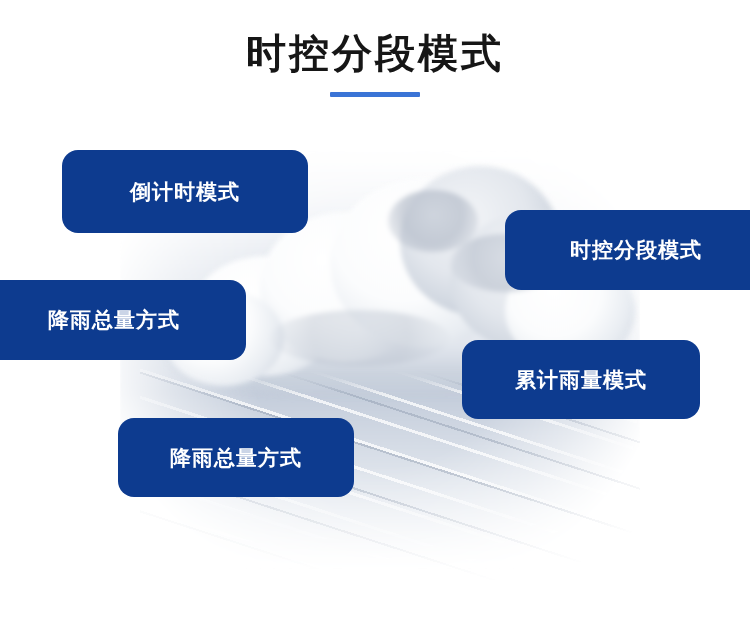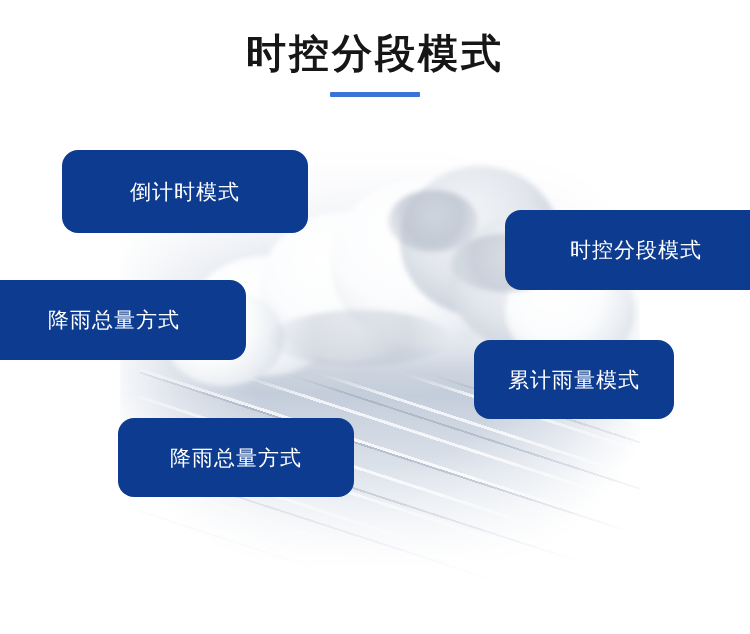--- a/index.html
+++ b/index.html
@@ -147,33 +147,33 @@
   
   .badge {
     position: absolute;
     display: flex;
     align-items: center;
     justify-content: center;
     box-sizing: border-box;
     background: #0d3b8f;
     color: #ffffff;
     font-size: 21px;
-    font-weight: normal;
+    font-weight: bold;
     letter-spacing: 1px;
     border-radius: 16px;
     z-index: 20;
     padding: 0 18px;
     white-space: nowrap;
   }
 
   .badge-countdown    { left: 62px;  top: 150px; width: 246px; height: 83px; }
   .badge-total        { left: -18px; top: 280px; width: 264px; height: 80px; border-radius: 16px; }
   .badge-intermittent { left: 118px; top: 418px; width: 236px; height: 79px; }
   .badge-timed        { left: 505px; top: 210px; width: 262px; height: 80px; }
-  .badge-accumulated  { left: 474px; top: 340px; width: 200px; height: 79px; }
+  .badge-accumulated  { left: 462px; top: 340px; width: 238px; height: 79px; }
 </style>
 </head>
 <body>
 
 <div class="poster">
 
   <div class="title-block">
     <span class="title-text">时控分段模式</span>
     <div class="title-rule"></div>
   </div>

